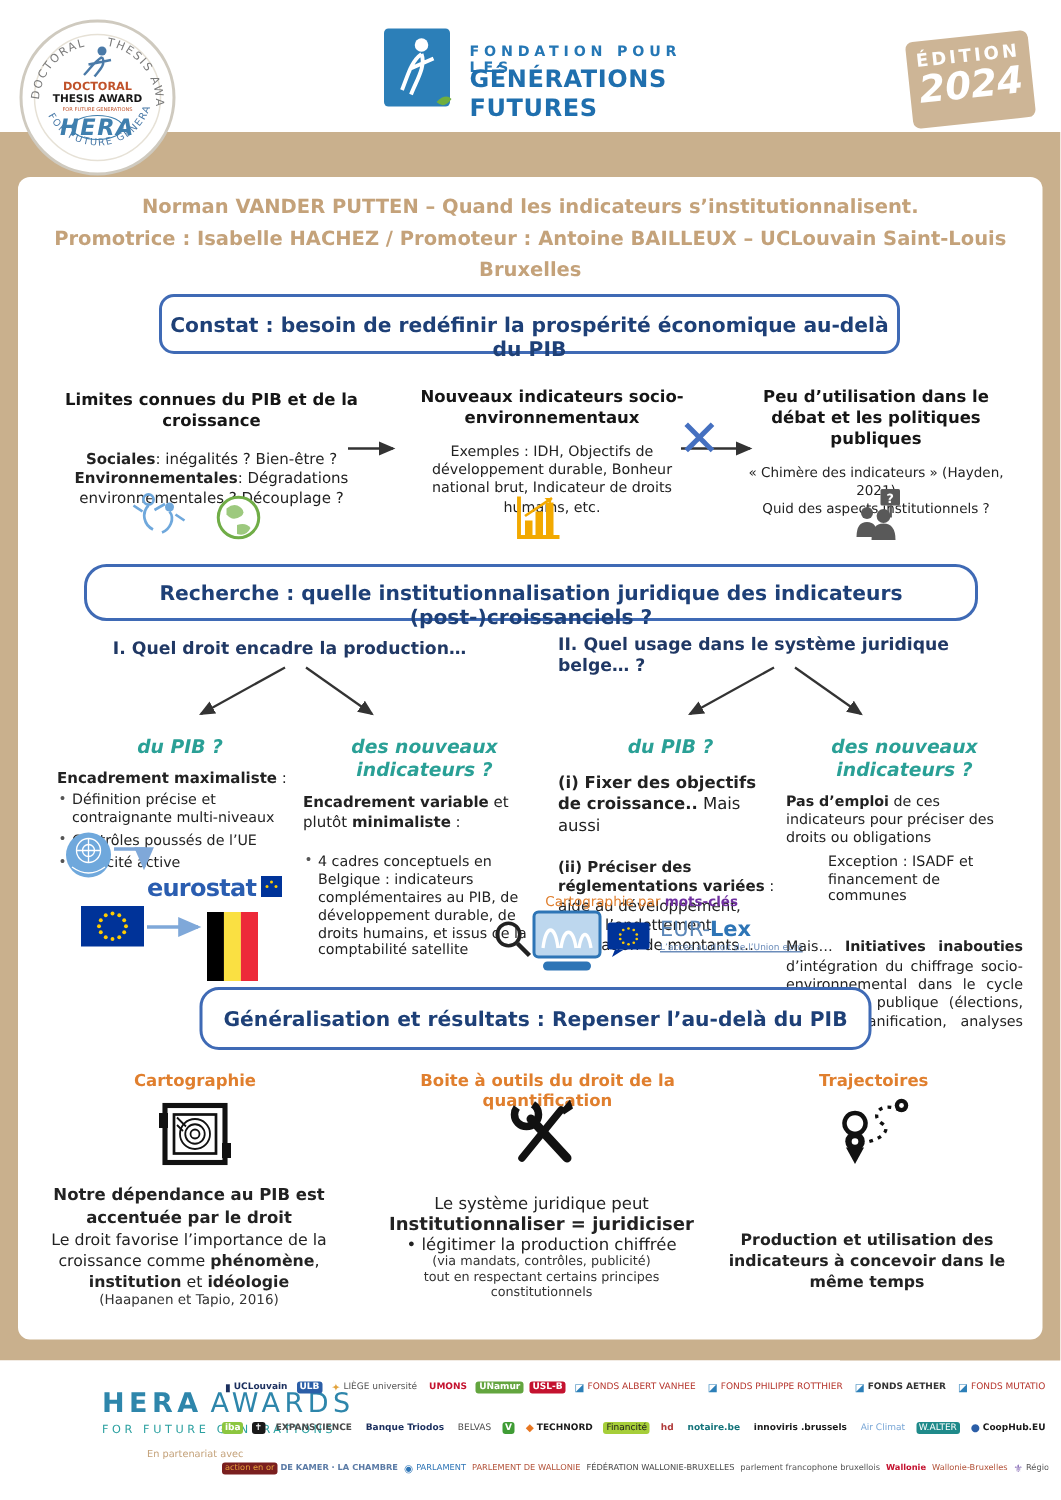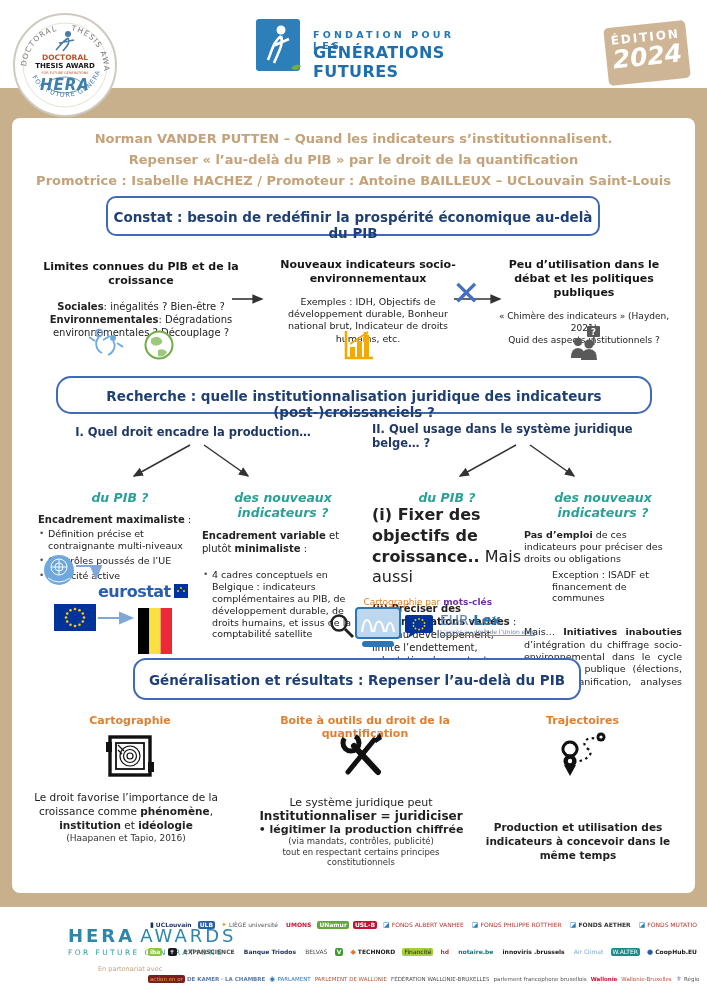--- a/index.html
+++ b/index.html
@@ -82,21 +82,20 @@
     <div class="abs" style="left:58px;top:25px;font-size:16px;font-weight:bold;letter-spacing:0.4px;color:#1f6fae">GÉNÉRATIONS FUTURES</div>
   </div>
 
   <div class="abs" style="left:606px;top:24px;width:82px;height:58px;background:#cdb596;border-radius:5px;transform:rotate(-6deg);text-align:center;color:#fff;padding-top:6px">
     <div style="font-size:12px;font-weight:bold;letter-spacing:2px">ÉDITION</div>
     <div style="font-size:25px;font-weight:bold;font-style:italic;line-height:1">2024</div>
   </div>
 
   <div class="abs titleband" style="left:30px;top:128px;width:647px">
     <div>Norman VANDER PUTTEN – Quand les indicateurs s’institutionnalisent.</div>
-    <div>Repenser « l’au-delà du PIB » par le droit de la quantification</div>
     <div>Promotrice : Isabelle HACHEZ / Promoteur : Antoine BAILLEUX – UCLouvain Saint-Louis Bruxelles</div>
   </div>
 
   <div class="abs bluebox" style="left:106px;top:196px;width:494px;height:40px;font-size:13.5px;border-radius:10px;padding-top:11px">
     <span>Constat : besoin de redéfinir la prospérité économique au-delà du PIB</span>
   </div>
 
   <div class="abs" style="left:42px;top:260px;width:198px">
     <div class="colhead">Limites connues du PIB et de la croissance</div>
     <div class="body10" style="text-align:center;margin-top:12px;font-size:10px">
@@ -236,21 +235,21 @@
       <b>Encadrement variable</b><span> et plutôt </span><b>minimaliste</b><span> :</span>
     </div>
     <ul class="dots" style="margin-top:14px">
       <li style="margin-bottom:18px">4 cadres conceptuels en Belgique : indicateurs complémentaires au PIB, de développement durable, de droits humains, et issus de la comptabilité satellite</li>
       <li><span>Mandats des instituts parfois peu formalisés, </span><s class="strike">contrôles</s></li>
     </ul>
   </div>
 
   <div class="abs" style="left:372px;top:490px;width:150px">
     <div class="teal">du PIB ?</div>
-    <div style="font-size:16px;margin-top:0;line-height:1.3">
+    <div style="font-size:11px;margin-top:10px;line-height:1.3">
       <b>(i) Fixer des objectifs de croissance..</b><span> Mais aussi</span>
     </div>
     <div style="font-size:10px;margin-top:14px;line-height:1.3">
       <b>(ii) Préciser des réglementations variées</b><span> : aide au développement, limite l’endettement, adaptation de montants…</span>
     </div>
   </div>
   <div class="abs" style="left:362px;top:597px;width:130px;text-align:right;font-size:9px">
     <span style="color:#e07f2e">Cartographie par </span><b style="color:#7030a0">mots-clés</b>
   </div>
   <svg class="abs" style="left:328px;top:612px" width="28" height="28" viewBox="0 0 28 28">
@@ -324,30 +323,31 @@
     <path d="M42 10 C28 4 22 14 30 19 C38 24 26 32 14 32" fill="none" stroke="#111" stroke-width="2.2" stroke-dasharray="2.5 3.5"></path>
     <circle cx="43" cy="7" r="4.5" fill="#111"></circle>
       <circle cx="43" cy="7" r="1.6" fill="#fff"></circle>
     <path d="M12 26 a7 7 0 1 1 0.01 0 M12 33 l0 9" fill="none" stroke="#111" stroke-width="3"></path>
     <circle cx="12" cy="31" r="6.5" fill="#111"></circle>
       <circle cx="12" cy="31" r="2.2" fill="#fff"></circle>
     <path d="M6 35 L12 46 L18 35 Z" fill="#111"></path>
   </svg>
 
   <div class="abs" style="left:28px;top:790px;width:196px;text-align:center">
+    <div style="font-size:11px;font-weight:bold;line-height:1.35">Notre dépendance au PIB est accentuée par le droit</div>
     <div style="font-size:10.5px;margin-top:0;line-height:1.35">
       <span>Le droit favorise l’importance de la croissance comme </span><b>phénomène</b><span>, </span><b>institution</b><span> et </span><b>idéologie</b>
     </div>
     <div class="cite">(Haapanen et Tapio, 2016)</div>
   </div>
 
   <div class="abs" style="left:250px;top:788px;width:222px;text-align:center">
     <div style="font-size:11px;margin-top:8px">Le système juridique peut</div>
     <div style="font-size:12px;font-weight:bold">Institutionnaliser = juridiciser</div>
-    <div style="font-size:11px;font-weight:bold">•&nbsp;<span>légitimer la production chiffrée</span></div>
+    <div style="font-size:11px;font-weight:normal">•&nbsp;<span>légitimer la production chiffrée</span></div>
     <div class="smallsub">(via mandats, contrôles, publicité)</div>
     <div class="smallsub">tout en respectant certains principes constitutionnels</div>
   </div>
 
   <div class="abs" style="left:478px;top:792px;width:200px;text-align:center">
     <div style="font-size:10.5px;font-weight:bold;margin-top:28px;line-height:1.35">Production et utilisation des indicateurs à concevoir dans le même temps</div>
   </div>
 
   <div class="abs" style="left:0;top:907px;width:560px;height:93px;background:#fff">
     <div class="abs" style="left:68px;top:18px">

